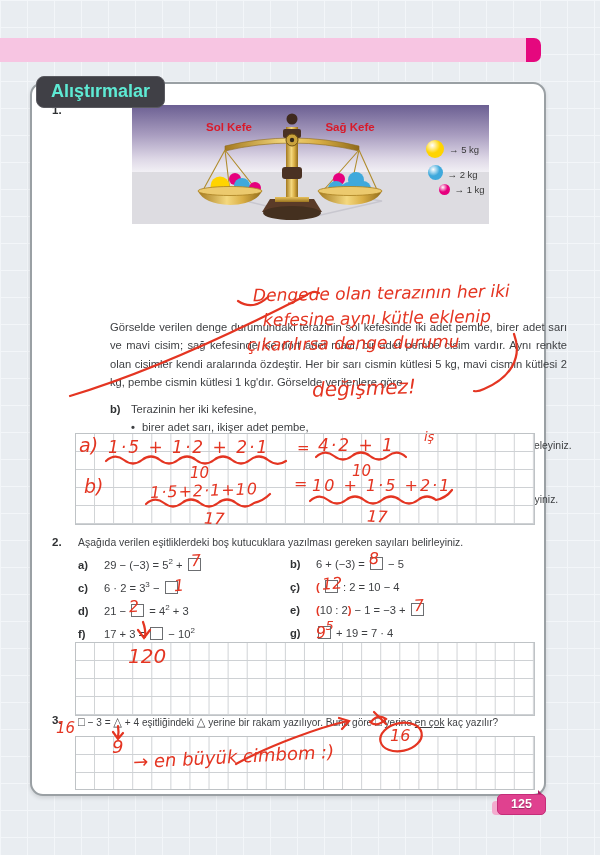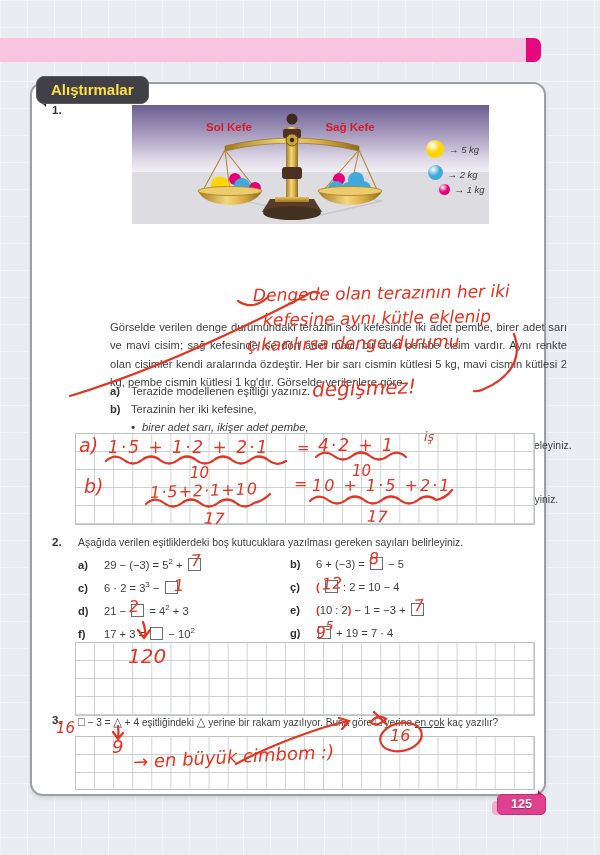--- a/index.html
+++ b/index.html
@@ -12,22 +12,22 @@
     background-size:27px 27px;
     color:#3d3f42;
   }
   
   .topbar{position:absolute;left:0;top:38px;width:527px;height:24px;background:#f7c5e2;}
   .topbar-cap{position:absolute;left:526px;top:38px;width:15px;height:24px;background:#e5087e;border-radius:0 7px 7px 0;}
   
   .panel{position:absolute;left:30px;top:82px;width:512px;height:710px;background:#ffffff;
          border:2px solid #9aa0a4;border-radius:13px;box-shadow:0 2px 4px rgba(0,0,0,.12);}
   
-  .badge{position:absolute;left:36px;top:76px;background:#404046;color:#fde047;font-weight:bold;
-         font-size:15px;padding:4px 14px 5px 14px;border-radius:8px;border:1px solid #5a5a60;z-index:5;}
+  .badge{position:absolute;left:36px;top:76px;background:#404046;color:#5eead4;font-weight:bold;
+         font-size:18px;padding:4px 14px 5px 14px;border-radius:8px;border:1px solid #5a5a60;z-index:5;}
   .badge-fold{position:absolute;left:37px;top:98px;width:0;height:0;z-index:4;
          border-top:9px solid #232327;border-left:9px solid transparent;}
   .qnum{position:absolute;font-weight:bold;font-size:11.5px;color:#2f3133;}
   .print{font-size:11.2px;color:#3d3f42;}
   .para{position:absolute;left:78px;top:234px;width:457px;line-height:18.4px;text-align:justify;}
   .line{position:absolute;white-space:nowrap;}
   .squeeze{transform:scaleX(.93);transform-origin:left center;}
   .squeeze2{transform:scaleX(.9);transform-origin:left center;}
   .ilabel{font-weight:bold;color:#2f3133;display:inline-block;width:21px;}
   .bullet{display:inline-block;width:11px;font-weight:bold;}
@@ -58,21 +58,21 @@
   #ink{position:absolute;left:0;top:0;z-index:7;pointer-events:none;}
   
   .figure{position:absolute;left:100px;top:21px;width:357px;height:119px;}
   
   .pagebadge-shadow{position:absolute;left:492px;top:801px;width:50px;height:14px;background:#f3abce;border-radius:4px;}
   .pagebadge{position:absolute;left:497px;top:794px;width:47px;height:19px;background:#e0418f;border:1px solid #c42d79;
      border-radius:5px;color:#fff;font-weight:bold;font-size:12.5px;text-align:center;line-height:19px;
      text-shadow:0 1px 1px rgba(0,0,0,.35);}
   .pagebadge-fold{position:absolute;left:538px;top:790px;width:0;height:0;
      border-bottom:6px solid #a81e63;border-right:6px solid transparent;}
-  .leg-row{position:absolute;display:flex;align-items:center;font-style:italic;}
+  .leg-row{position:absolute;display:flex;align-items:center;}
   .dot{border-radius:50%;display:inline-block;margin-right:5px;}
   .leg-label{font-size:9.5px;color:#3a3a3a;}
 </style>
 </head>
 <body>
 
 <div class="topbar"></div>
 <div class="topbar-cap"></div>
 
 <div class="badge-fold"></div>
@@ -143,27 +143,24 @@
     <ellipse cx="218" cy="86" rx="32" ry="4.5" fill="#ecca6e" stroke="#a87f1f" stroke-width="0.8"></ellipse>
 
     <text x="97" y="26" text-anchor="middle" font-family="Liberation Sans,sans-serif" font-size="11.5" font-weight="bold" fill="#d81a2a">Sol Kefe</text>
     <text x="218" y="26" text-anchor="middle" font-family="Liberation Sans,sans-serif" font-size="11.5" font-weight="bold" fill="#d81a2a">Sağ Kefe</text>
   </svg>
 
   <div id="legend"></div>
 
   <div class="para print">Görselde verilen denge durumundaki terazinin sol kefesinde iki adet pembe, birer adet sarı ve mavi cisim; sağ kefesinde ise dört adet mavi, bir adet pembe cisim vardır. Aynı renkte olan cisimler kendi aralarında özdeştir. Her bir sarı cismin kütlesi 5 kg, mavi cismin kütlesi 2 kg, pembe cismin kütlesi 1 kg'dır. Görselde verilenlere göre</div>
 
-  <div class="line print" style="left:78px;top:301px;">
-    <span class="ilabel">a)</span><span>Terazide modellenen eşitliği yazınız.</span>
-  </div>
   <div class="line print" style="left:78px;top:319px;">
     <span class="ilabel">b)</span><span>Terazinin her iki kefesine,</span>
   </div>
-  <div class="line print" style="left:99px;top:337px;font-style:italic;">
+  <div class="line print" style="left:99px;top:337px;">
     <span class="bullet">•</span><span>birer adet sarı, ikişer adet pembe,</span>
   </div>
   <div class="line print squeeze" style="left:99px;top:355px;">
     <span class="bullet">•</span><span>dörder adet mavi cisim konulduğunda denge durumunun değişip değişmeyeceğini inceleyiniz.</span>
   </div>
   <div class="line print" style="left:78px;top:373px;">
     <span class="ilabel">c)</span><span>Terazinin her iki kefesinden,</span>
   </div>
   <div class="line print" style="left:99px;top:391px;">
     <span class="bullet">•</span><span>birer adet mavi,</span>

